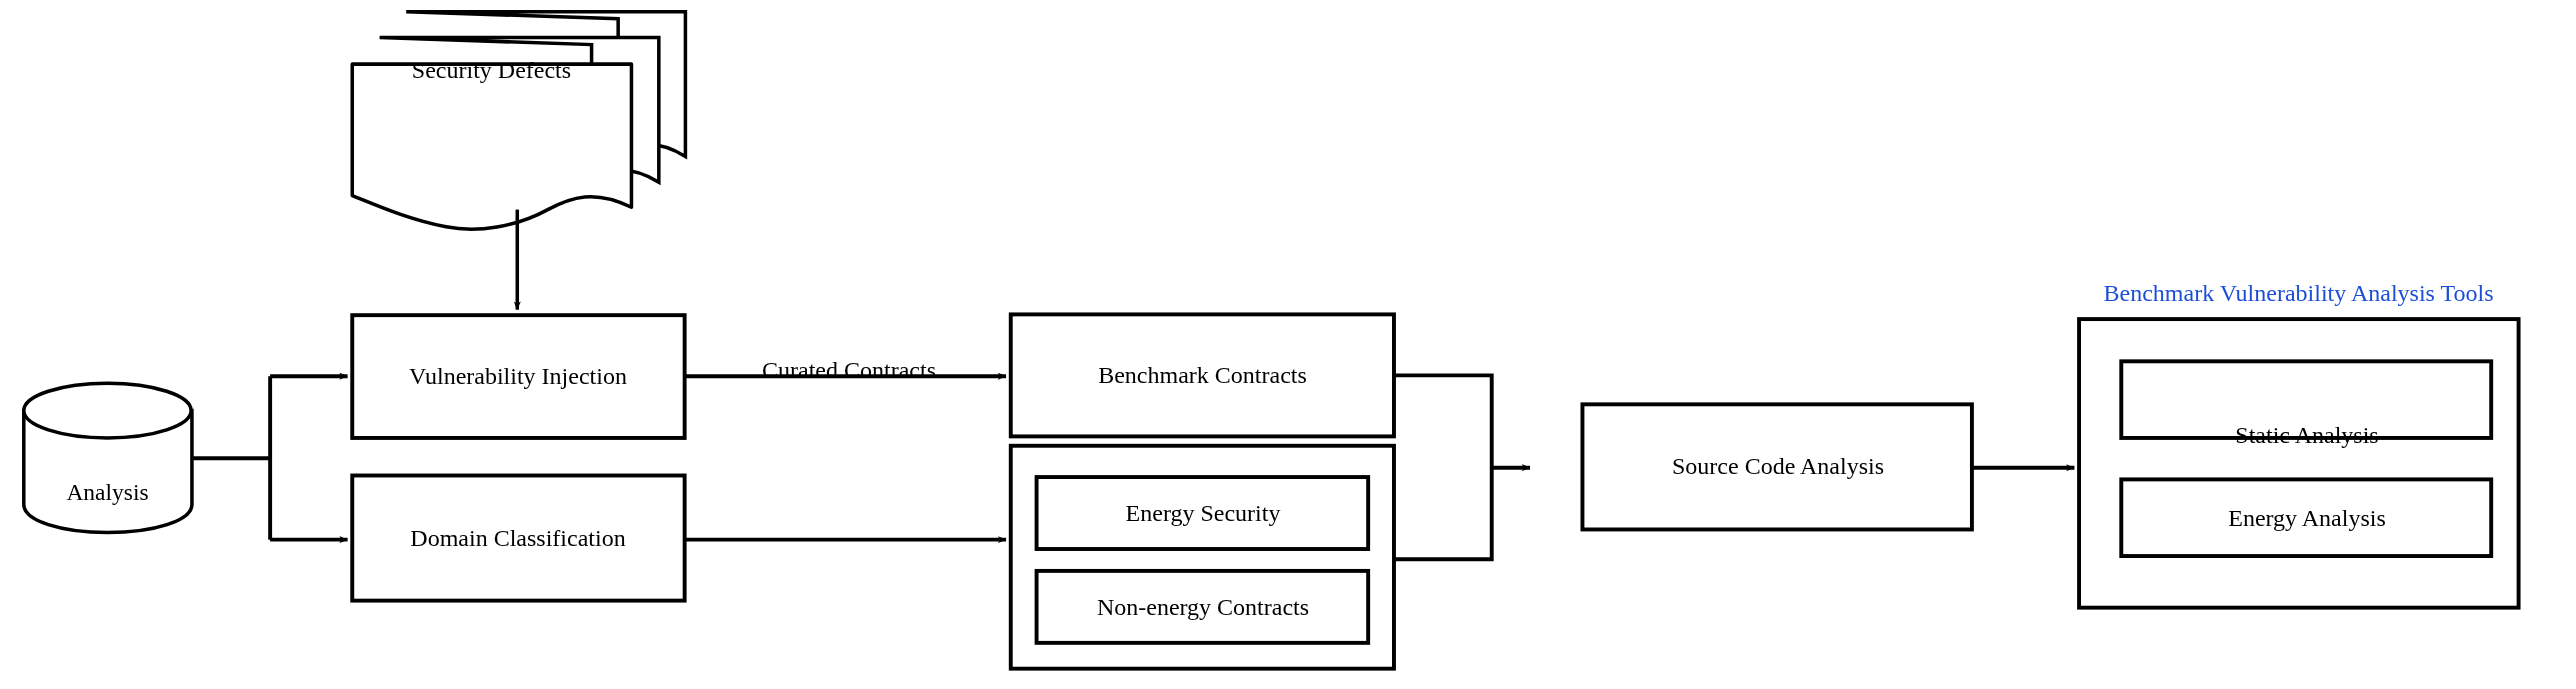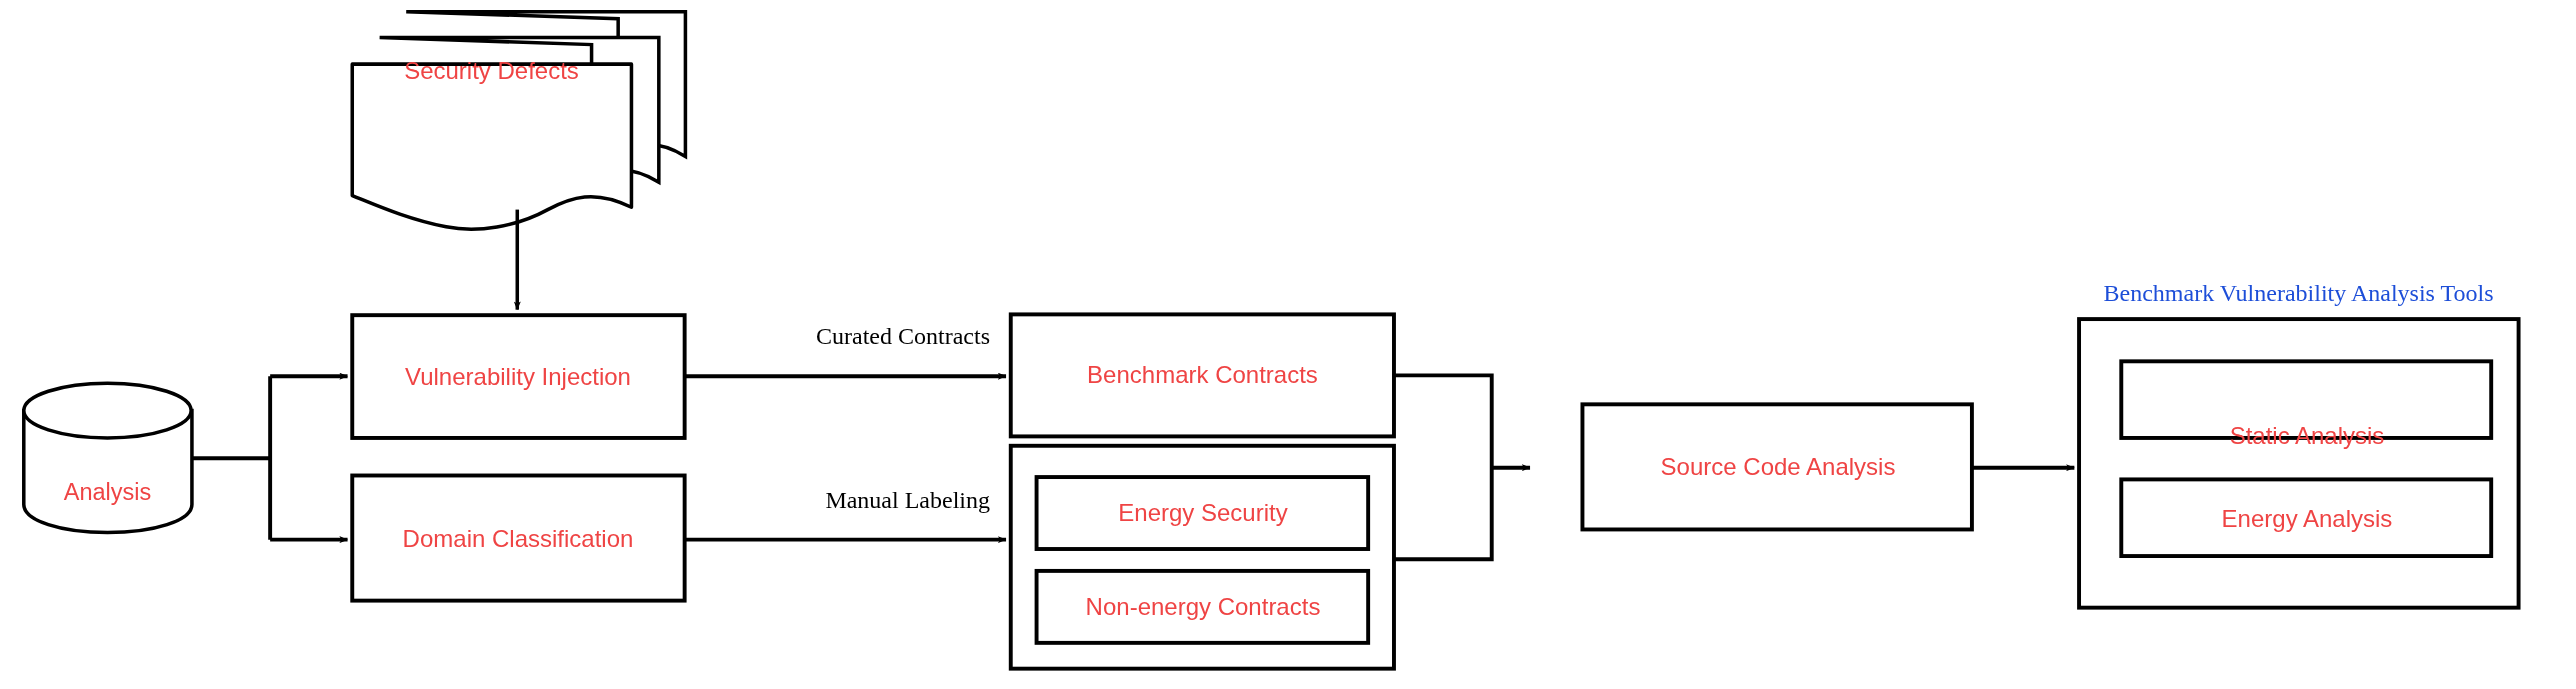--- a/index.html
+++ b/index.html
@@ -23,30 +23,31 @@
     width: 2576px;
     height: 689px;
   }
   .node-label {
     position: absolute;
     display: flex;
     align-items: center;
     justify-content: center;
     text-align: center;
     white-space: nowrap;
-    font-family: Liberation Sans, sans-serif;
-    color: #ef4444;
+    font-family: Liberation Serif, serif;
+    color: #000000;
     pointer-events: none;
   }
   .edge-label {
     position: absolute;
     white-space: nowrap;
-    text-align: right;
+    text-align: center;
     font-family: "Liberation Serif", "DejaVu Serif", serif;
     color: #000000;
+    margin-top: 34px;
   }
   .group-title {
     position: absolute;
     white-space: nowrap;
     text-align: center;
     font-family: "Liberation Serif", "DejaVu Serif", serif;
     color: #1d4ed8;
   }
   .fs-30 { font-size: 23.5px; }
   .fs-31 { font-size: 24px; }
@@ -123,21 +124,20 @@
   <div class="node-label fs-31" style="left:352px; top:39px; width:279px; height:63px;">Security Defects</div>
 
   <div class="node-label fs-30" style="left:23.5px; top:469px; width:168px; height:47px;">Analysis</div>
 
   <div class="node-label fs-31" style="left:352px; top:315px; width:332px; height:123px;">Vulnerability Injection</div>
 
   <div class="node-label fs-31" style="left:352px; top:476px; width:332px; height:125px;text-align:right;">Domain Classification</div>
 
   <div class="edge-label fs-31" style="left:708px; top:323px; width:282px;">Curated Contracts</div>
 
-  <div class="edge-label fs-31" style="left:708px; top:487px; width:282px;">Manual Labeling</div>
 
   <div class="node-label fs-31" style="left:1011px; top:314px; width:383px; height:122px;">Benchmark Contracts</div>
 
   <div class="node-label fs-31" style="left:1037px; top:477px; width:332px; height:72px;">Energy Security</div>
 
   <div class="node-label fs-31" style="left:1037px; top:571px; width:332px; height:72px;">Non-energy Contracts</div>
 
   <div class="node-label fs-31" style="left:1583px; top:404px; width:390px; height:125px;">Source Code Analysis</div>
 
   <div class="group-title fs-31" style="left:2053px; top:280px; width:491px;">Benchmark Vulnerability Analysis Tools</div>

